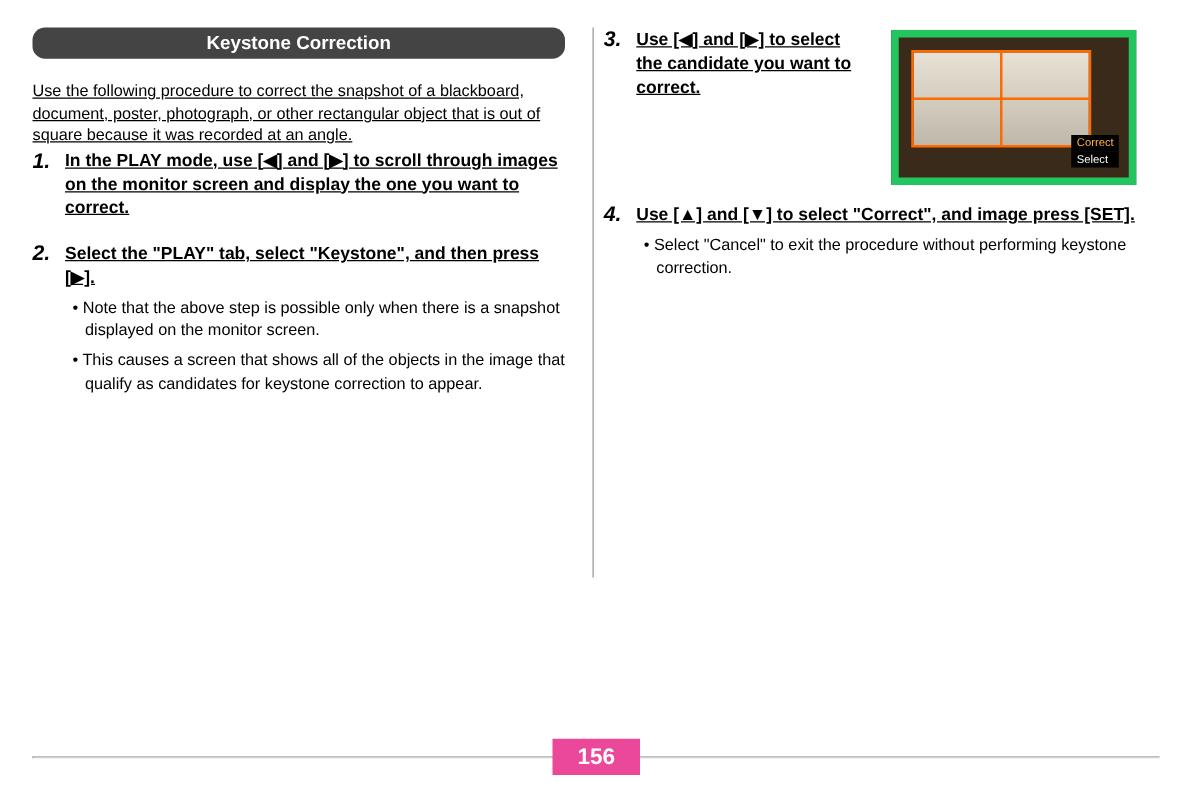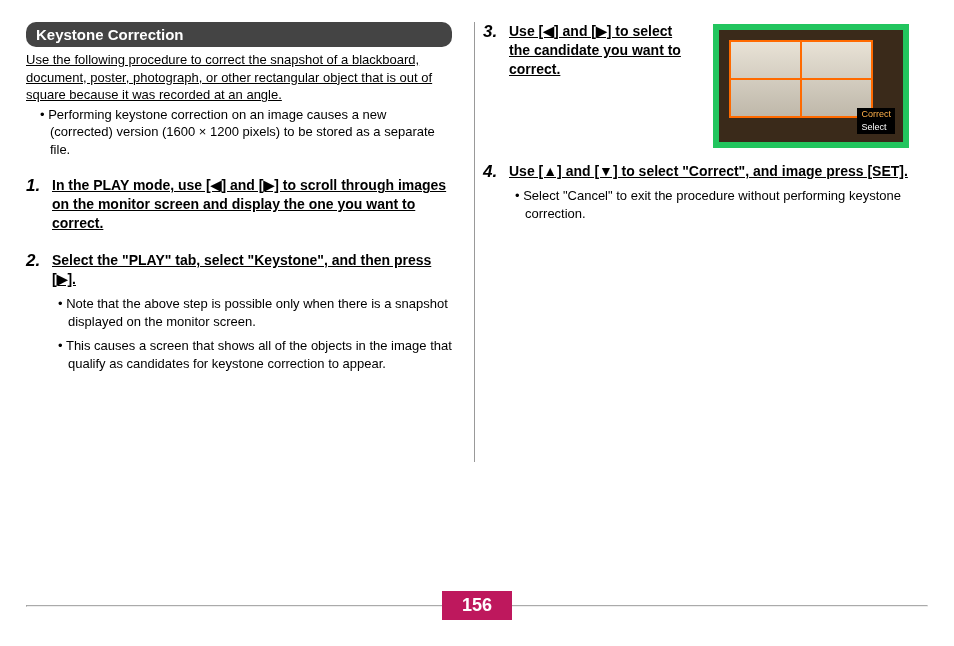--- a/index.html
+++ b/index.html
@@ -44,21 +44,22 @@
     align-self: flex-start;
     margin: 0 8px;
   }
   .section-title {
     background: #444;
     color: #fff;
     font-weight: bold;
     font-size: 15px;
     padding: 4px 10px;
     border-radius: 10px;
-    margin-bottom: 4px;
+    margin-bottom: 17px;
+    text-align: center;
   }
   .intro {
     font-size: 13px;
     line-height: 1.35;
     margin-bottom: 2px;
     text-decoration: underline;
   }
   .note-ul {
     font-size: 13px;
     line-height: 1.35;
@@ -168,41 +169,38 @@
   }
   .pagefoot-line {
     border-top: 1px solid #aaa;
     margin: 0;
     position: relative;
     top: 16px;
   }
   .page-badge {
     position: relative;
     display: inline-block;
-    background: #be185d;
+    background: #ec4899;
     color: #fff;
     font-weight: bold;
     font-size: 18px;
     padding: 4px 20px;
     z-index: 1;
   }
 </style>
 </head>
 <body>
 
 <div class="page">
 
   <div class="columns">
 
     <div class="col">
       <div class="section-title">Keystone Correction</div>
       <div class="intro">Use the following procedure to correct the snapshot of a blackboard, document, poster, photograph, or other rectangular object that is out of square because it was recorded at an angle.</div>
-      <ul class="note-ul">
-        <li>Performing keystone correction on an image causes a new (corrected) version (1600 × 1200 pixels) to be stored as a separate file.</li>
-      </ul>
 
       <div class="step">
         <div class="step-num">1.</div>
         <div class="step-body">
           <div class="step-title">In the PLAY mode, use [◀] and [▶] to scroll through images on the monitor screen and display the one you want to correct.</div>
         </div>
       </div>
 
       <div class="step">
         <div class="step-num">2.</div>

